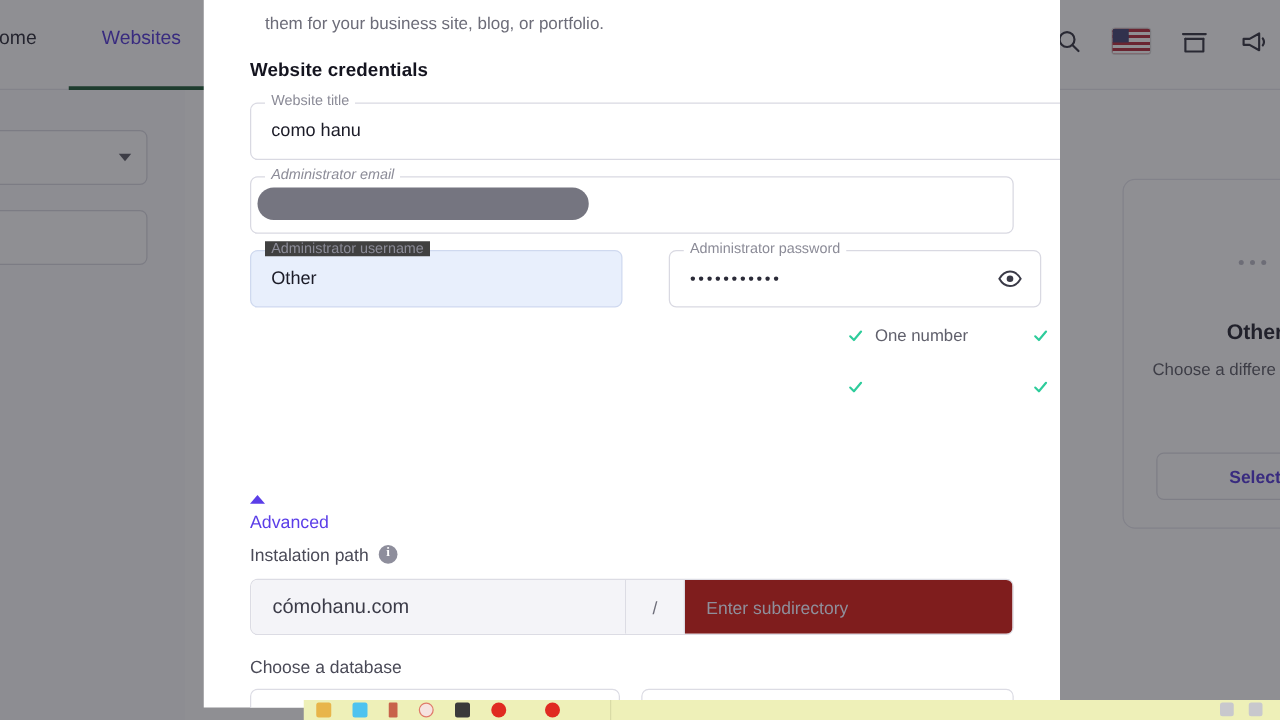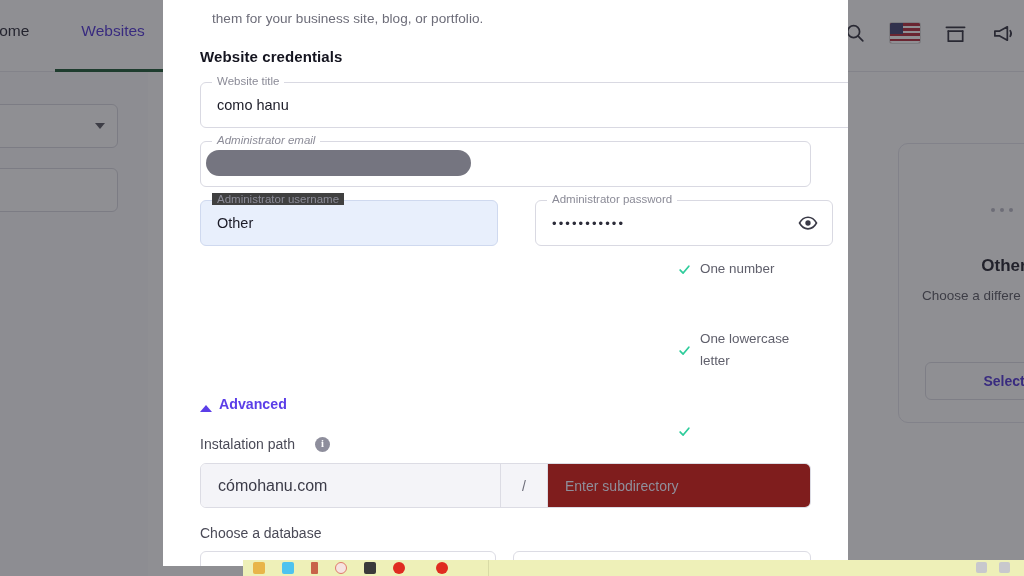--- a/index.html
+++ b/index.html
@@ -140,38 +140,38 @@
     position: absolute; left: 16px; top: 50%; transform: translateY(-50%);
     font-size: 13px; color: #2b2b38; letter-spacing: 2.1px; font-family: "Liberation Sans", sans-serif;
   }
   .eye {
     position: absolute; right: 14px; top: 50%; transform: translateY(-50%);
     width: 20px; height: 20px; color: #3a3a47;
   }
 
   
   .rules { position: absolute; left: 515px; top: 248px; width: 300px; }
-  .rules-grid { display: grid; grid-template-columns: 148px 148px; column-gap: 0px; row-gap: 0px; gap: 39px; }
+  .rules-grid { display: grid; grid-template-columns: 148px 148px; column-gap: 0px; row-gap: 0px; }
   .rule { display: flex; align-items: center; gap: 9px; min-height: 41px; padding-right: 6px; }
   .rule .chk { flex: 0 0 auto; width: 13px; height: 13px; color: #2ecc9b; }
   .rule .rtxt { font-size: 13.4px; color: #60606c; line-height: 1.62; }
 
   
   .advanced {
     position: absolute; left: 37px; top: 396px;
-    display: flex; align-items: flex-end; gap: 7px;
-    font-size: 14.2px; font-weight: 700; color: #5b3ee8;
+    display: flex; align-items: flex-start; gap: 7px;
+    font-size: 14.2px; font-weight: 400; color: #5b3ee8; flex-direction: column;
   }
   .advanced .chev {
     width: 0; height: 0;
     border-left: 6px solid transparent; border-right: 6px solid transparent;
     border-bottom: 7px solid #5b3ee8;
   }
 
-  .label-row { position: absolute; left: 37px; top: 436px; display: flex; align-items: center; gap: 20px; }
+  .label-row { position: absolute; left: 37px; top: 436px; display: flex; gap: 8px; }
   .label-row .lbl { font-size: 14px; color: #4a4a57; }
   .info-icon {
     width: 15px; height: 15px; border-radius: 50%; background: #8e8e9c;
     color: #fff; font-size: 10.5px; font-weight: 700; font-family: "Liberation Serif", serif;
     display: flex; align-items: center; justify-content: center; line-height: 1;
   }
 
   .path-group {
     position: absolute; left: 37px; top: 463px; width: 611px; height: 45px;
     border: 1px solid #dcdce4; border-radius: 6px; display: flex; overflow: hidden; background: #fff;
@@ -326,28 +326,20 @@
                 </svg>
             </span>
 
           </div>
           <div class="rule">
             <span class="chk">
               <svg width="13" height="13" viewBox="0 0 24 24" fill="none" stroke="currentColor" stroke-width="3.2" stroke-linecap="round" stroke-linejoin="round">
                   <polyline points="4,13 9.5,18.5 20,6"></polyline>
                 </svg>
             </span>
-            <span class="rtxt">One lowercase letter</span>
-          </div>
-          <div class="rule">
-            <span class="chk">
-              <svg width="13" height="13" viewBox="0 0 24 24" fill="none" stroke="currentColor" stroke-width="3.2" stroke-linecap="round" stroke-linejoin="round">
-                  <polyline points="4,13 9.5,18.5 20,6"></polyline>
-                </svg>
-            </span>
 
           </div>
           <div class="rule">
             <span class="chk">
               <svg width="13" height="13" viewBox="0 0 24 24" fill="none" stroke="currentColor" stroke-width="3.2" stroke-linecap="round" stroke-linejoin="round">
                   <polyline points="4,13 9.5,18.5 20,6"></polyline>
                 </svg>
             </span>
 
           </div>

